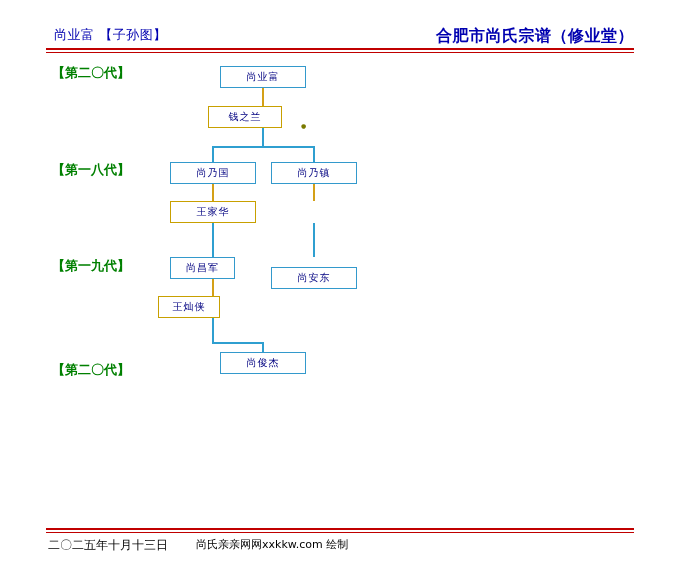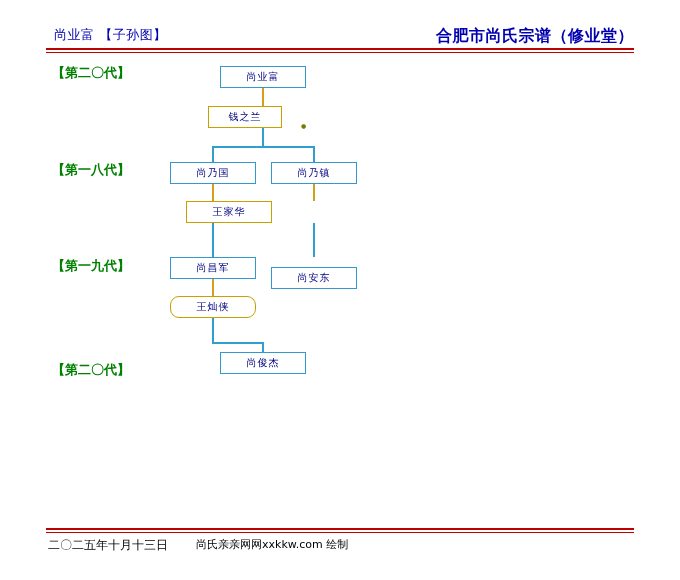--- a/index.html
+++ b/index.html
@@ -164,24 +164,24 @@
   <div class="ln v-gold" style="left:212px; top:279px; height:17px;"></div>
 
   <div class="ln v-blue" style="left:212px; top:318px; height:24px;"></div>
   <div class="ln h-blue" style="left:212px; top:342px; width:51px;"></div>
   <div class="ln v-blue" style="left:262px; top:342px; height:10px;"></div>
 
   <div class="node" style="left:220px; top:66px;  width:86px;">尚业富</div>
   <div class="node spouse" style="left:208px; top:106px; width:74px;">钱之兰</div>
   <div class="node" style="left:170px; top:162px; width:86px;">尚乃国</div>
   <div class="node" style="left:271px; top:162px; width:86px;">尚乃镇</div>
-  <div class="node spouse" style="left:170px; top:201px; width:86px;margin-left:16px;">王家华</div>
-  <div class="node" style="left:170px; top:257px; width:86px;">尚昌军</div>
+  <div class="node spouse" style="left:170px; top:201px; width:86px;">王家华</div>
+  <div class="node" style="left:170px; top:257px; width:65px;">尚昌军</div>
   <div class="node" style="left:271px; top:267px; width:86px;">尚安东</div>
-  <div class="node spouse" style="left:170px; top:296px; width:86px;border-radius:9px;">王灿侠</div>
+  <div class="node spouse" style="left:158px; top:296px; width:62px;">王灿侠</div>
   <div class="node" style="left:220px; top:352px; width:86px;">尚俊杰</div>
 
   <div class="tiny-mark" style="left:301px; top:122px;">●</div>
 
   <div class="rule-bot a"></div>
   <div class="rule-bot b"></div>
   <div class="footer-date">二〇二五年十月十三日</div>
   <div class="footer-site">尚氏亲亲网网xxkkw.com 绘制</div>
 
 </div>

